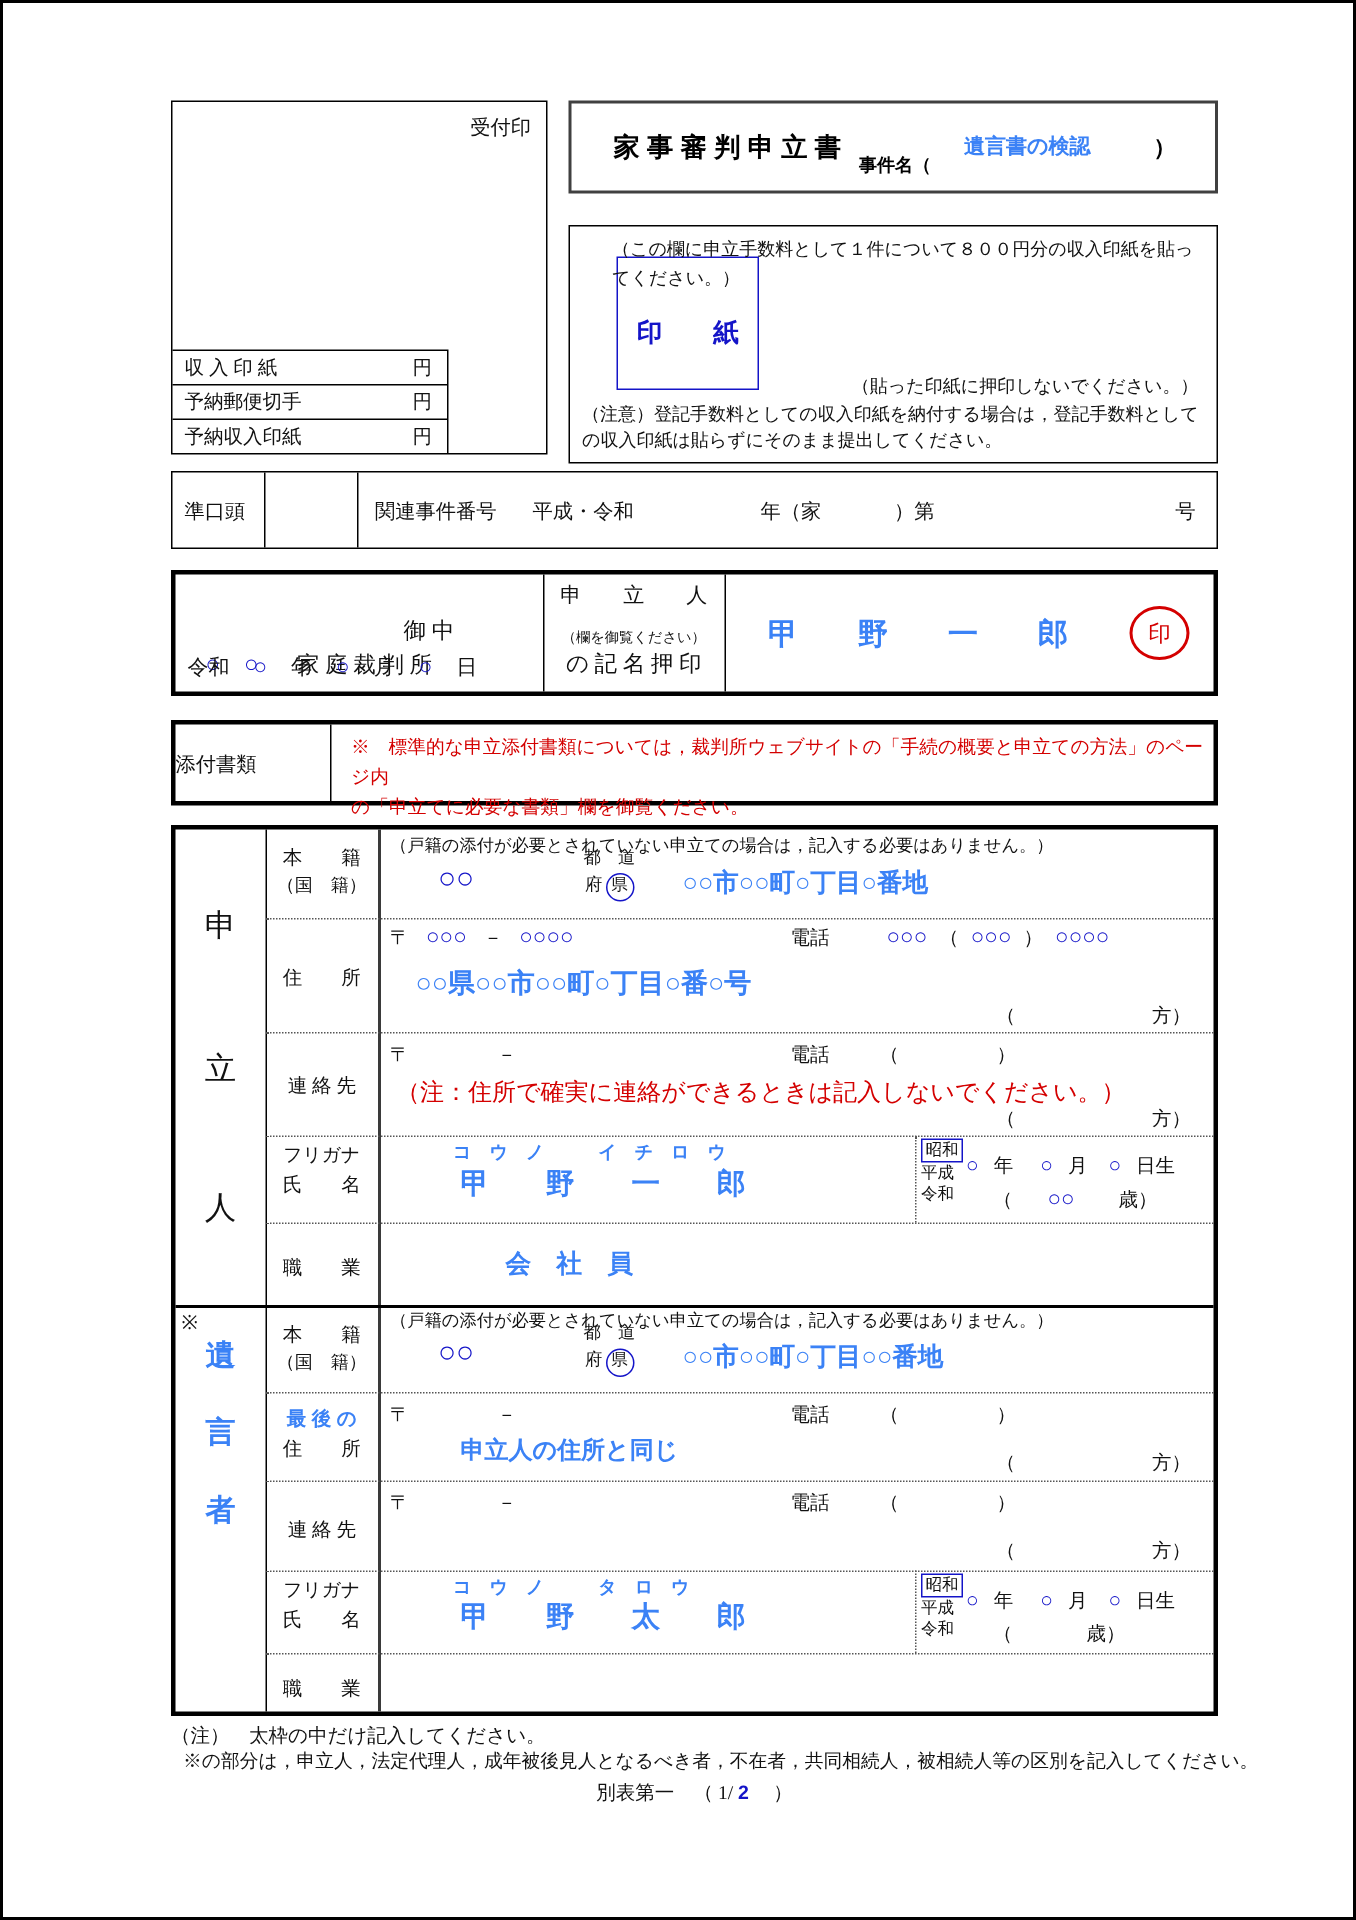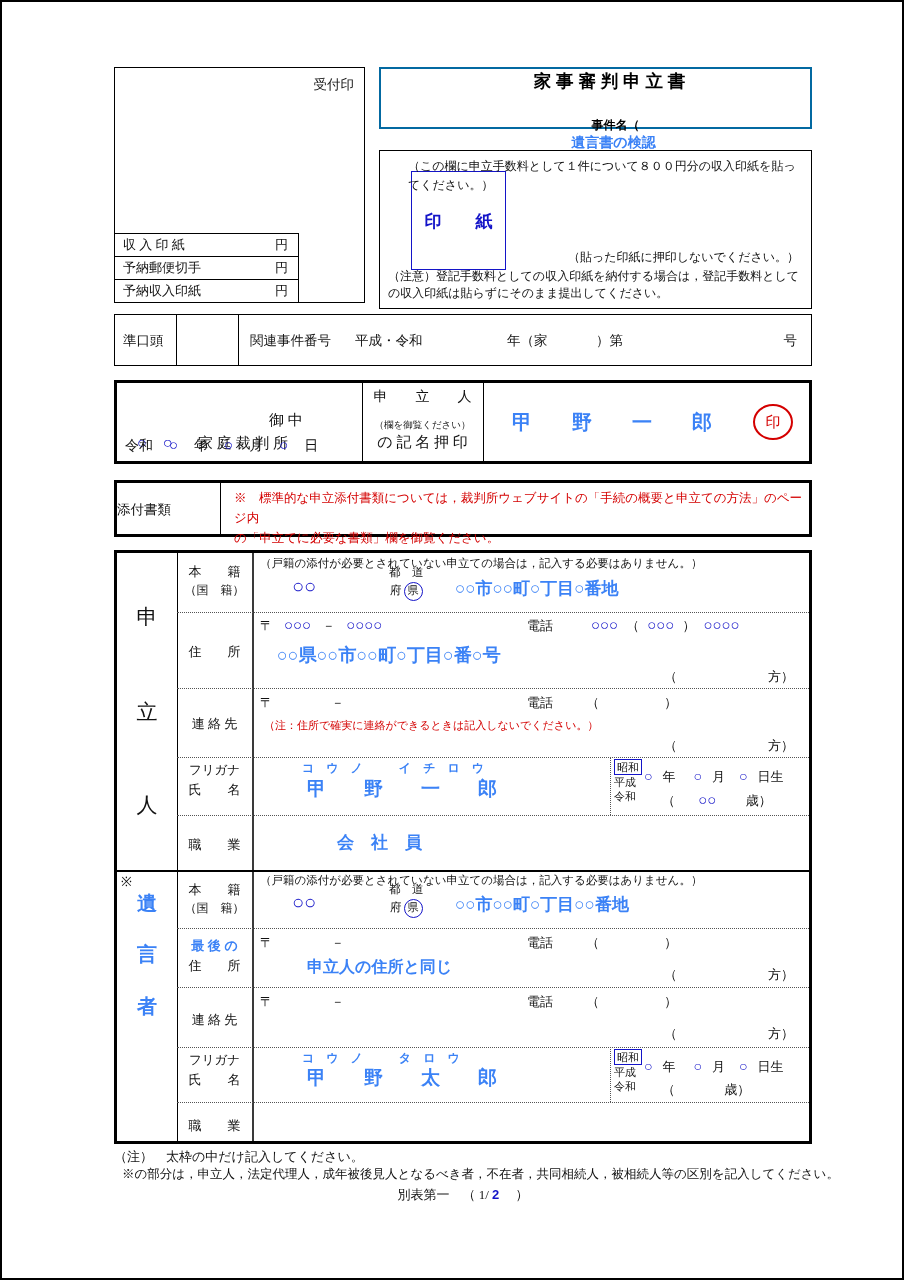--- a/index.html
+++ b/index.html
@@ -6,21 +6,21 @@
   body { margin: 0; background: #fff; }
   .page {
     position: relative; width: 904px; height: 1280px; background: #fff;
     border: 2px solid #000; overflow: hidden;
     font-family: "Liberation Serif", "DejaVu Serif", serif; color: #111;
     font-size: 13px;
   }
   .abs { position: absolute; }
   .box { position: absolute; border: 1.5px solid #000; background: #fff; }
   .thick { border: 3px solid #000; }
-  .med { border: 2px solid #0369a1; flex-direction: column; }
+  .med { border: 2px solid #404040; }
   .blue { color: #3b82f6; font-family: "Liberation Sans", "DejaVu Sans", sans-serif; font-weight: bold; }
   .bluec { color: #1414c8; font-family: "Liberation Sans", "DejaVu Sans", sans-serif; font-weight: bold; }
   .red { color: #d40000; }
   .serif { font-family: "Liberation Serif", "DejaVu Serif", serif; }
   .vline { position: absolute; top: 0; bottom: 0; border-left: 1px solid #000; }
   .hdot { position: absolute; border-top: 1px dotted #555; }
   .vdot { position: absolute; border-left: 1px dotted #555; }
   .ctr { text-align: center; }
   .fee-row { position: absolute; left: 0; width: 183px; height: 23px; border-top: 1px solid #000;
              display: flex; align-items: center; justify-content: space-between; padding: 0 10px 0 8px; }
@@ -59,21 +59,21 @@
   </div>
 
   <div class="box med" style="left:377px;top:65px;width:433px;height:62px;display:flex;align-items:center;padding-left:28px;">
     <span style="font-size:17.5px;font-weight:bold;font-family:'Liberation Sans','DejaVu Sans',sans-serif;color:#000;">家 事 審 判 申 立 書</span>
     <span style="font-size:12px;font-weight:bold;font-family:'Liberation Sans','DejaVu Sans',sans-serif;margin-left:12px;color:#000;margin-top:24px;">事件名（</span>
     <span class="blue" style="font-size:14px;margin:0 14px 0 22px;">遺言書の検認</span>
     <span style="font-size:15px;font-weight:bold;font-family:'Liberation Sans','DejaVu Sans',sans-serif;margin-left:28px;color:#000;">）</span>
   </div>
 
   <div class="box" style="left:377px;top:148px;width:433px;height:159px;">
-    <div class="abs" style="left:31px;top:20px;width:95px;height:99px;border:1.5px solid #1414c8;">
+    <div class="abs" style="left:31px;top:20px;width:95px;height:89px;border:1.5px solid #1414c8;">
       <div class="abs" style="left:0;right:0;top:38px;text-align:center;font-size:17px;color:#1414c8;font-weight:bold;">印　　紙</div>
     </div>
     <div class="abs serif" style="left:28px;top:6px;width:392px;font-size:12px;line-height:1.55;">（この欄に申立手数料として１件について８００円分の収入印紙を貼ってください。）</div>
     <div class="abs serif" style="right:12px;top:98px;font-size:12px;">（貼った印紙に押印しないでください。）</div>
     <div class="abs serif" style="left:8px;right:6px;top:117px;font-size:12px;line-height:1.45;">（注意）登記手数料としての収入印紙を納付する場合は，登記手数料としての収入印紙は貼らずにそのまま提出してください。</div>
   </div>
 
   <div class="box" style="left:112px;top:312px;width:698px;height:52px;">
     <div class="abs serif" style="left:8px;top:17px;font-size:13.5px;">準口頭</div>
     <div class="vline" style="left:61px;"></div>
@@ -186,21 +186,21 @@
     <div class="abs serif" style="right:15px;top:115px;font-size:13px;">（　　　　　　　方）</div>
 
     <div class="abs" style="left:143px;top:141px;font-size:13px;">
       <span class="serif">〒</span>
       <span class="serif" style="margin-left:55px;">－</span>
     </div>
     <div class="abs" style="left:410px;top:141px;font-size:13px;">
       <span class="serif">電話</span>
       <span class="serif" style="margin-left:30px;">（　　　　　）</span>
     </div>
-    <div class="abs serif red" style="left:147px;top:165px;font-size:11px;">（注：住所で確実に連絡ができるときは記入しないでください。）</div>
+    <div class="abs serif red" style="left:147px;top:165px;font-size:16px;">（注：住所で確実に連絡ができるときは記入しないでください。）</div>
     <div class="abs serif" style="right:15px;top:184px;font-size:13px;">（　　　　　　　方）</div>
 
     <div class="abs blue" style="left:185px;top:207px;font-size:12px;">コ　ウ　ノ　　　イ　チ　ロ　ウ</div>
     <div class="abs blue" style="left:190px;top:223px;font-size:19px;">甲　　野　　一　　郎</div>
     <div class="vdot" style="left:493px;top:204px;height:58px;"></div>
     <div class="abs era-stack serif" style="left:497px;top:206px;">
       <span class="era-box">昭和</span>
       <span>平成</span>
       <span>令和</span>
     </div>

